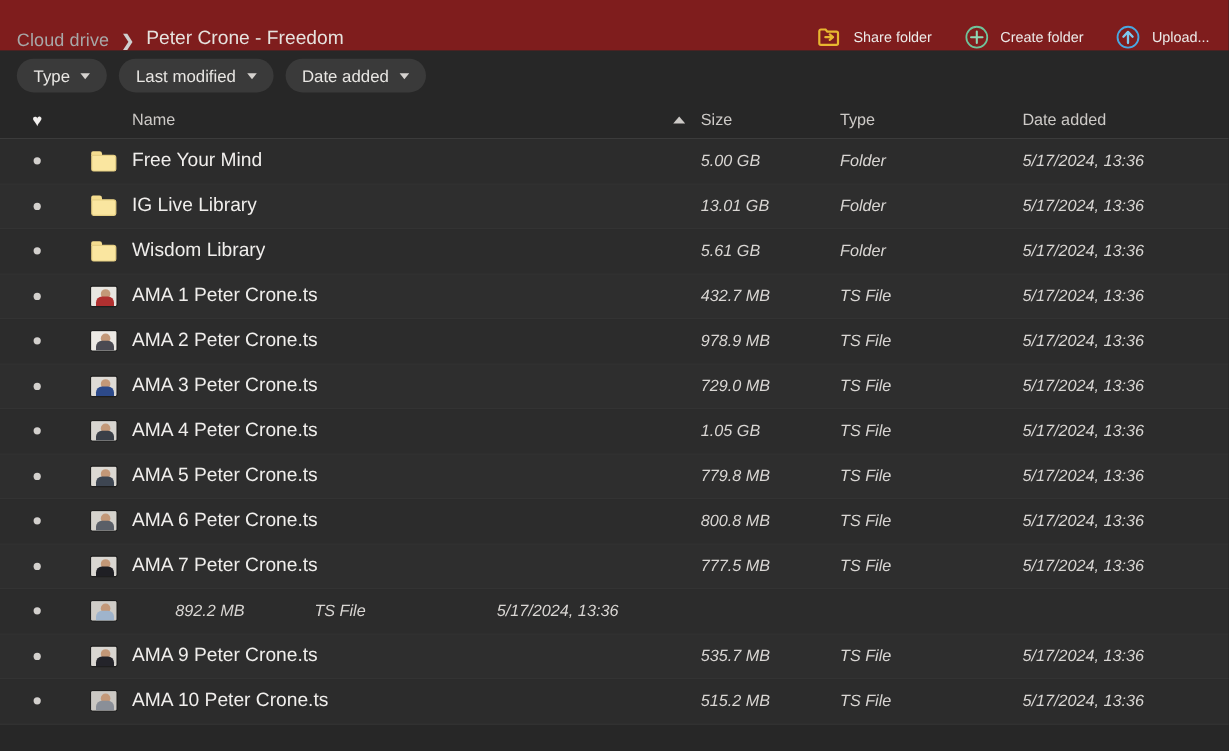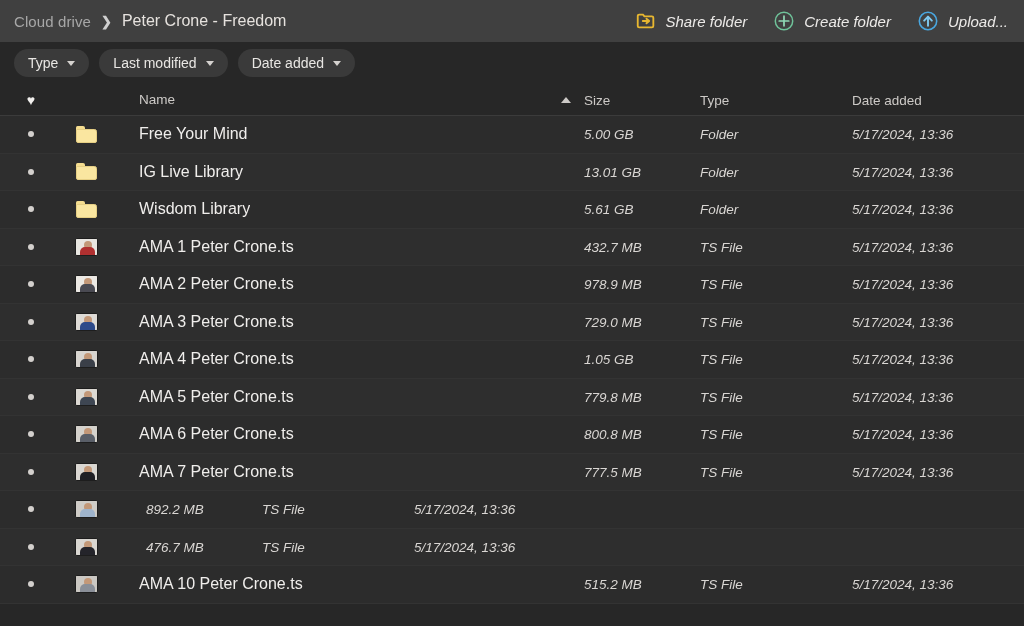--- a/index.html
+++ b/index.html
@@ -7,34 +7,34 @@
     width: 1024px; height: 626px;
     background: #272727;
     font-family: "Liberation Sans", sans-serif;
     overflow: hidden;
   }
   .app { width: 1024px; height: 626px; display: flex; flex-direction: column; background: #272727; }
 
   
   .topbar {
     height: 42px; flex: 0 0 42px;
-    display: flex; align-items: center;
+    display: flex; align-items: flex-end;
     padding: 0 14px 0 14px;
-    background: #404040;
+    background: #7f1d1d;
   }
   .breadcrumb { display: flex; align-items: center; gap: 10px; }
   .crumb-root {
     color: #a7a7a7; font-size: 15px; letter-spacing: .1px;
   }
   .crumb-sep { color: #cfcfcf; font-size: 13px; font-weight: bold; line-height: 1; }
   .crumb-current { color: #e6e2de; font-size: 16px; }
 
   .toolbar { margin-left: auto; display: flex; align-items: center; gap: 26px; padding-right: 2px;}
   .tb-item { display: flex; align-items: center; gap: 9px; cursor: pointer; }
-  .tb-label { color: #eceae8; font-size: 15px; white-space: nowrap; font-style: italic; }
+  .tb-label { color: #eceae8; font-size: 12px; white-space: nowrap; }
   .tb-ico { width: 22px; height: 22px; display: block; }
 
   
   .filters {
     height: 42px; flex: 0 0 42px;
     display: flex; align-items: center; gap: 10px;
     padding: 0 14px;
   }
   .pill {
     display: inline-flex; align-items: center; gap: 9px;
@@ -63,21 +63,21 @@
   .tr {
     display: flex; align-items: center;
     height: 37.5px; flex: 0 0 37.5px;
     border-bottom: 1px solid #333333;
     background: #2e2e2e;
   }
   .tr:nth-child(odd) { background: #2c2c2c; }
 
   .c-fav   { width: 62px; flex: 0 0 62px; display: flex; justify-content: center; align-items: center; }
   .c-icon  { width: 48px; flex: 0 0 48px; display: flex; justify-content: center; align-items: center; }
-  .c-name  { flex: 1 1 auto; min-width: 0; display: flex; align-items: center; padding-right: 12px; margin-left: 29px; }
+  .c-name  { flex: 1 1 auto; min-width: 0; display: flex; align-items: center; padding-right: 12px; }
   .c-sort  { width: 36px; flex: 0 0 36px; display: flex; justify-content: center; align-items: center; }
   .c-size  { width: 116px; flex: 0 0 116px; }
   .c-type  { width: 152px; flex: 0 0 152px; }
   .c-date  { width: 172px; flex: 0 0 172px; }
 
   .th { color: #cdcac7; font-size: 13.5px; }
   .heart { color: #f2f0ee; font-size: 14px; line-height: 1; }
   .caret-up {
     width: 0; height: 0;
     border-left: 5px solid transparent;
@@ -410,22 +410,25 @@
           <div class="c-fav">
             <span class="fav-dot"></span>
           </div>
           <div class="c-icon">
             <span class="thumb">
               <i class="t-bg" style="background:#d9d6d1"></i>
               <i class="t-head"></i>
               <i class="t-body" style="background:#24242a"></i>
             </span>
           </div>
-          <div class="c-sort"></div>
-          <div class="c-size"><span class="cell-txt">476.7 MB</span></div>
+          <div class="c-name">
+            <span class="name-txt">AMA 9 Peter Crone.ts</span>
+          </div>
+          <div class="c-sort"></div>
+          <div class="c-size"><span class="cell-txt">535.7 MB</span></div>
           <div class="c-type"><span class="cell-txt">TS File</span></div>
           <div class="c-date"><span class="cell-txt">5/17/2024, 13:36</span></div>
         </div>
         <div class="tr">
           <div class="c-fav">
             <span class="fav-dot"></span>
           </div>
           <div class="c-icon">
             <span class="thumb">
               <i class="t-bg" style="background:#cbc8c3"></i>

